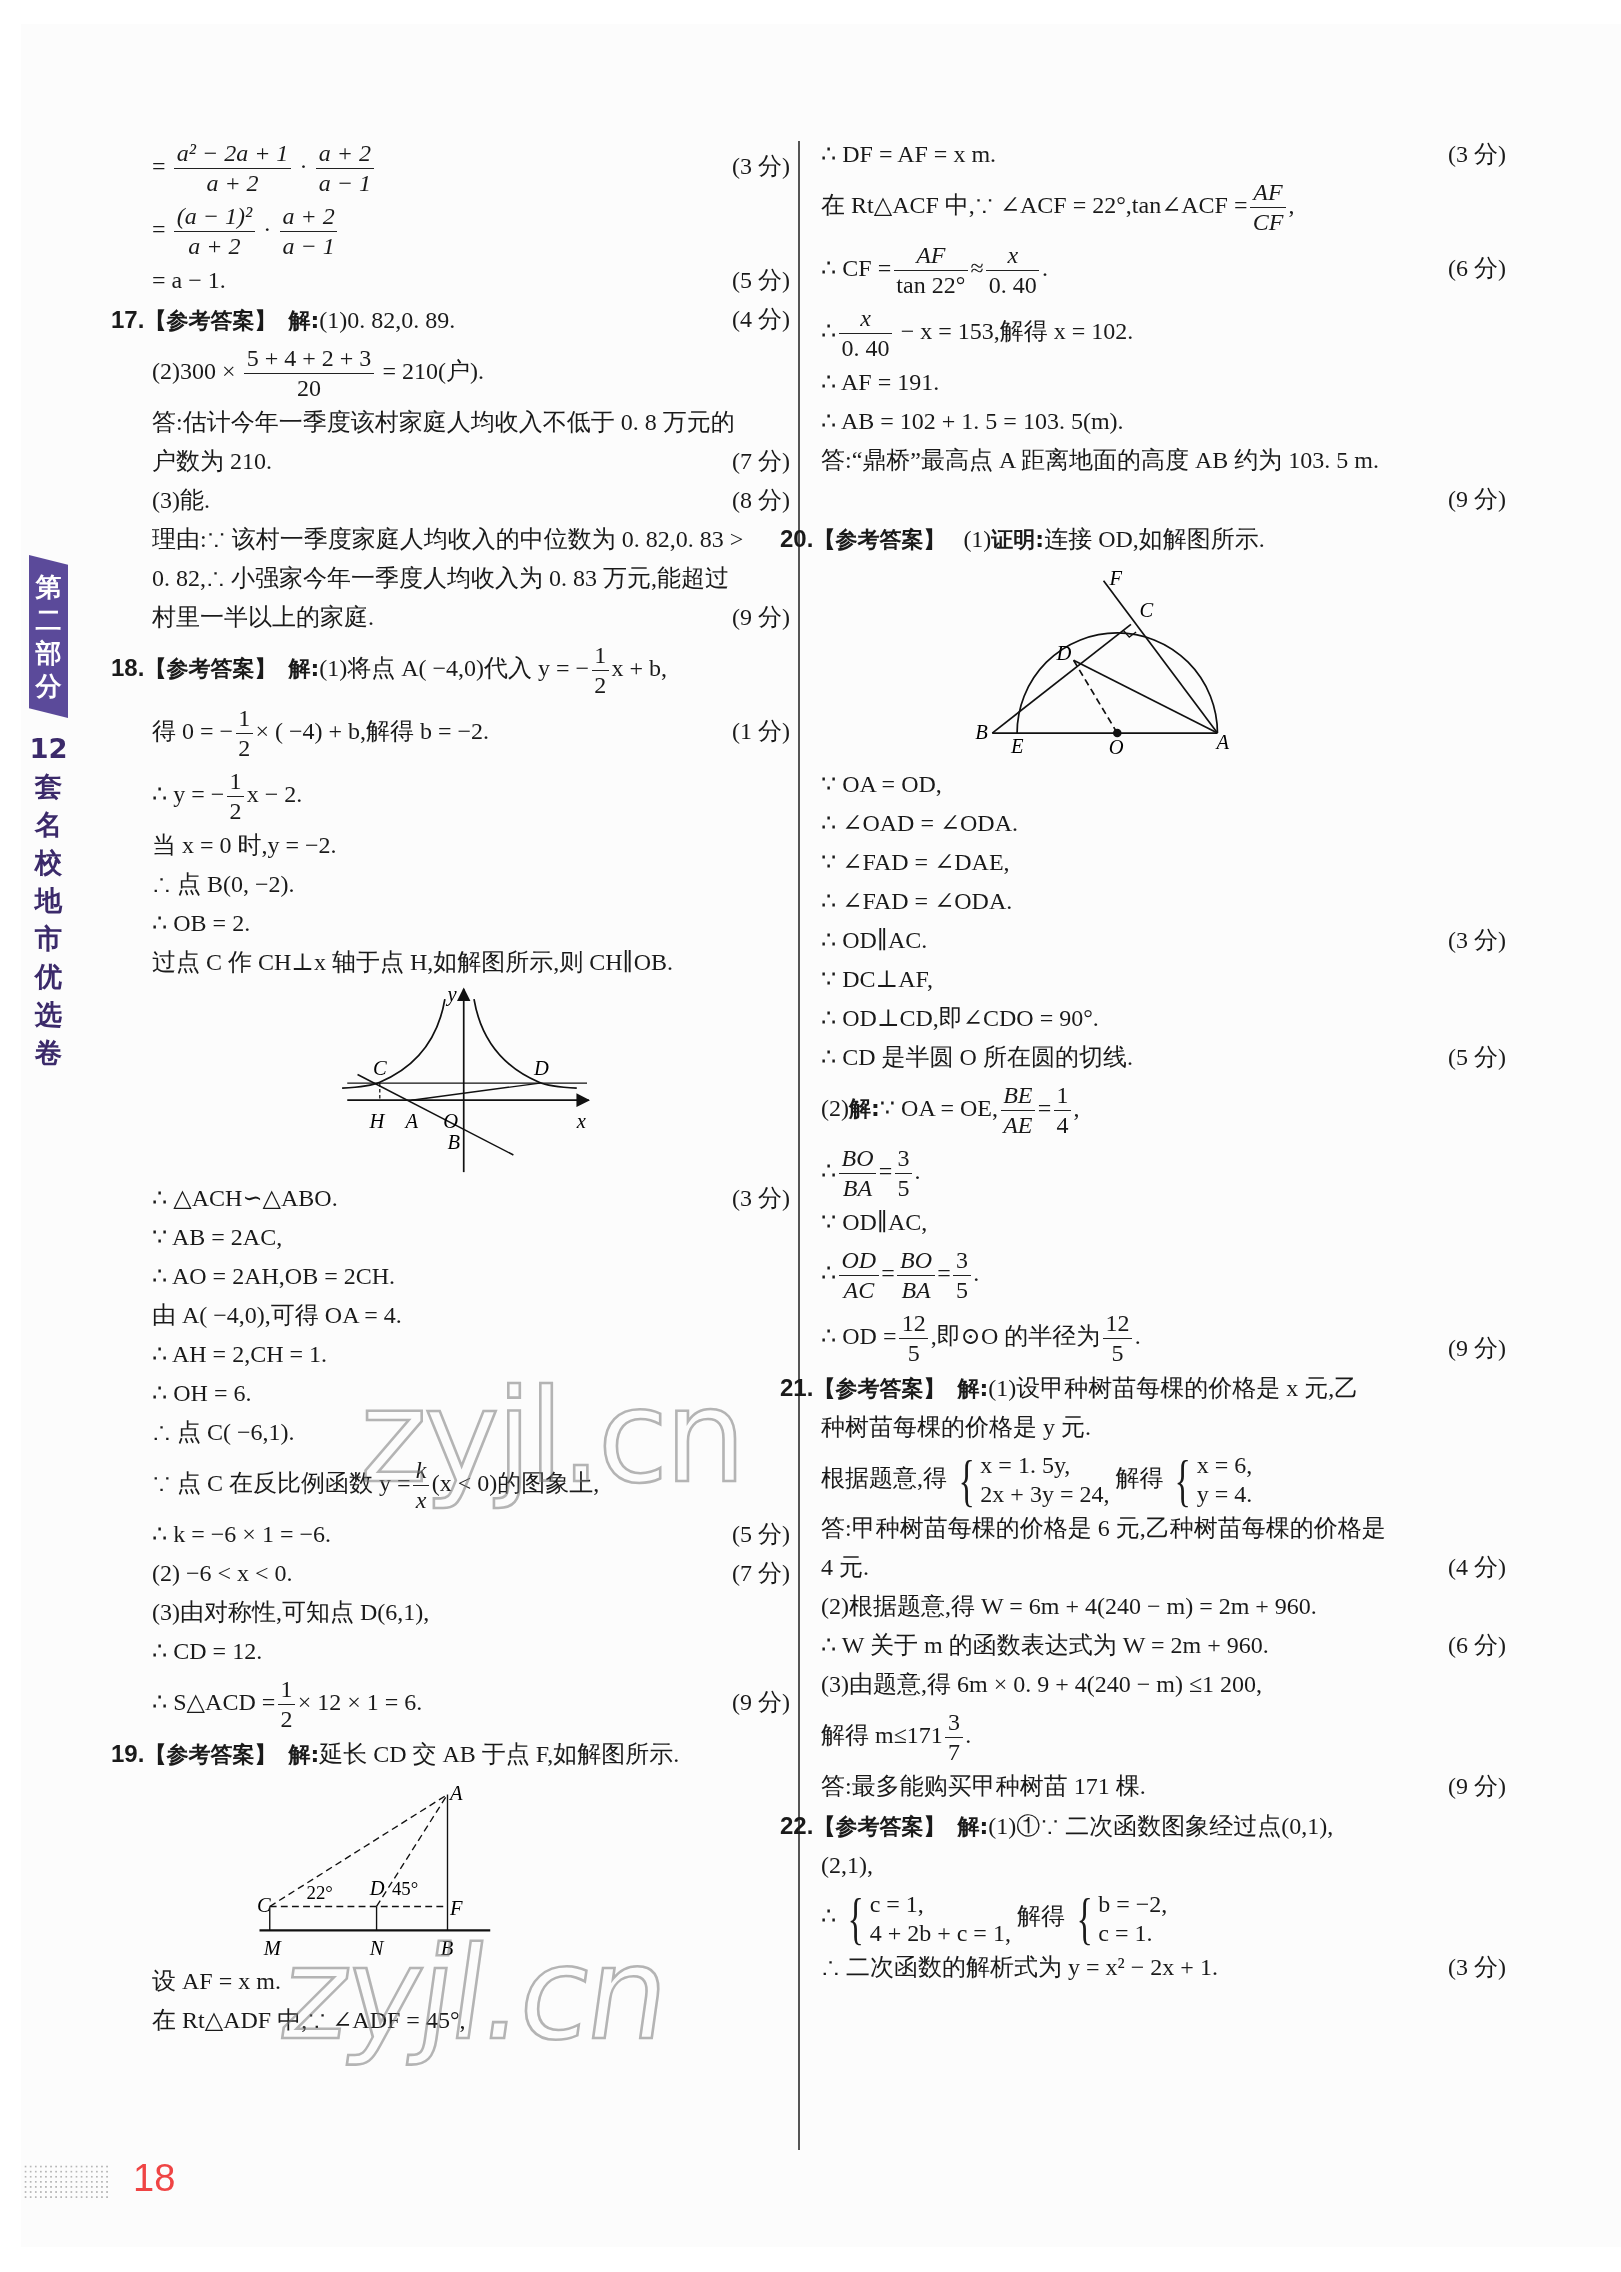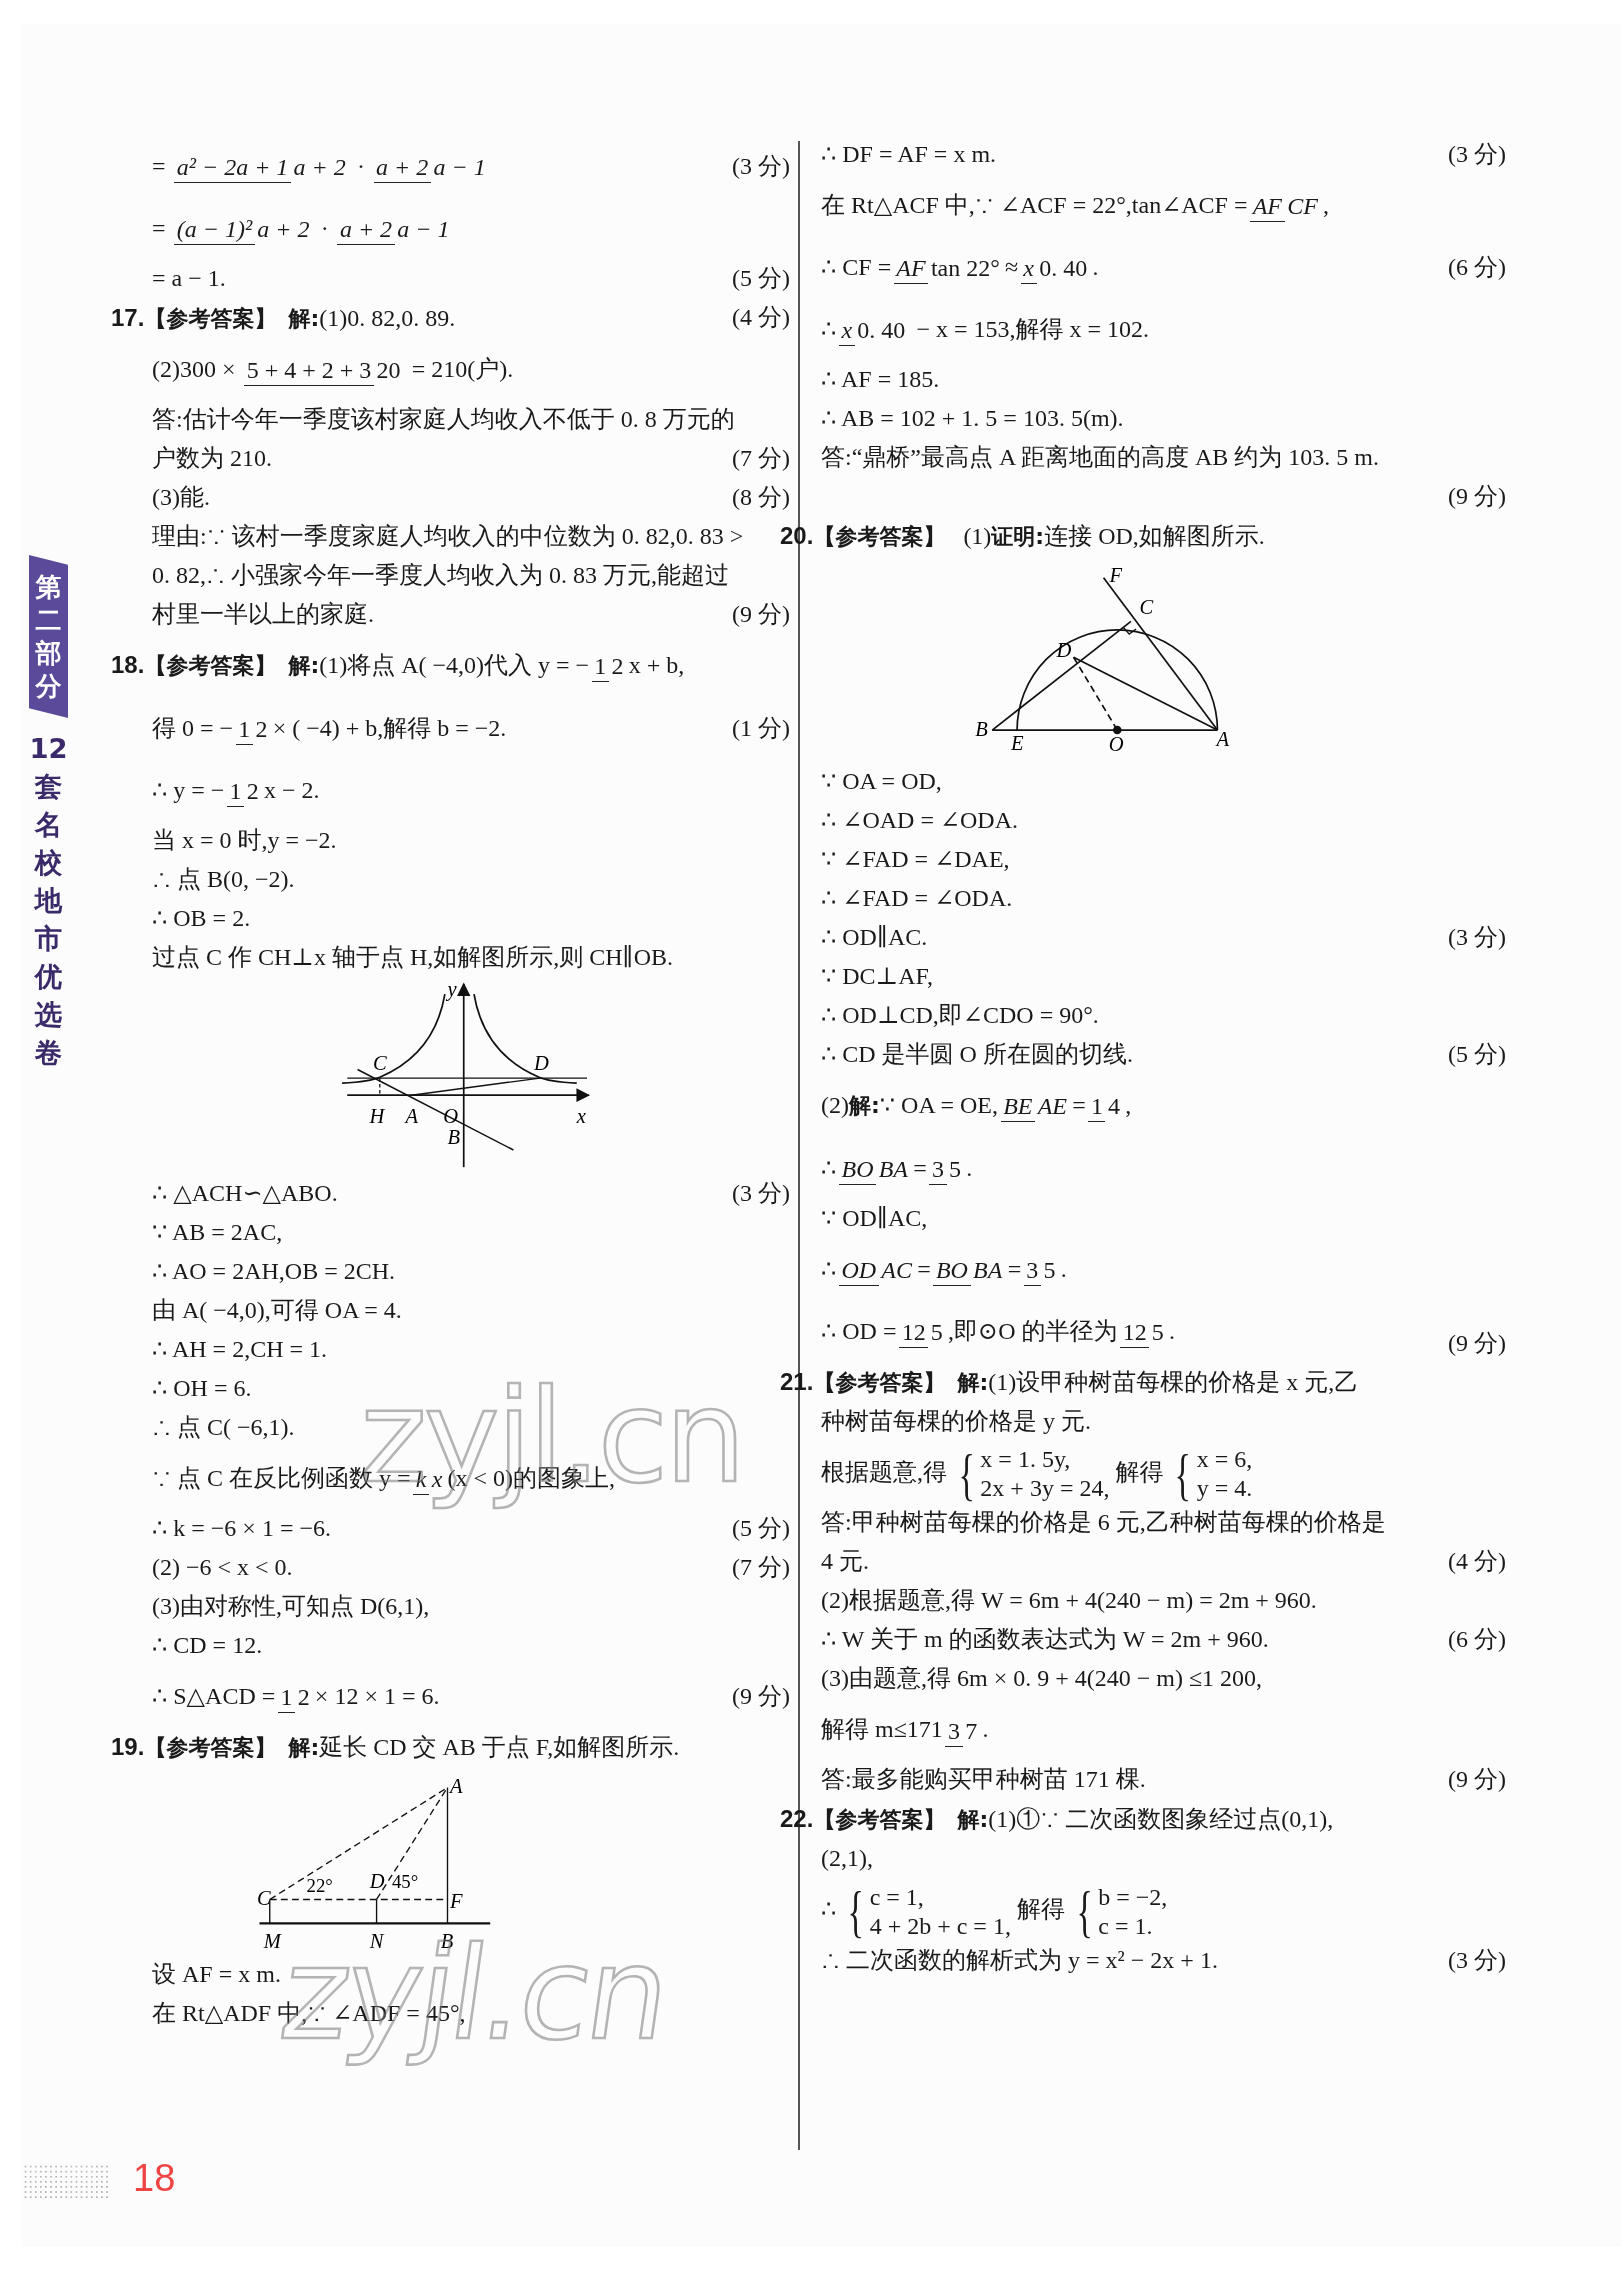--- a/index.html
+++ b/index.html
@@ -10,21 +10,21 @@
   .col { position: absolute; top: 135px; }
   .col-left { left: 152px; width: 638px; }
   .col-right { left: 821px; width: 685px; }
   .line { position: relative; font-size: 24px; line-height: 39px; min-height: 39px; white-space: nowrap; }
   .line.tall { line-height: 62px; min-height: 62px; }
   .score { position: absolute; right: 0; top: 0; font-size: 24px; text-align: center; }
   .qhead { margin-left: -41px; }
   .qnum { font-family: "Liberation Sans", "DejaVu Sans", sans-serif; font-weight: bold; font-size: 24px; }
   .tag { font-family: "DejaVu Sans", sans-serif; font-weight: bold; font-size: 22px; }
   .jie { font-family: "DejaVu Sans", sans-serif; font-weight: bold; font-size: 22px; margin-left: 12px; }
-  .frac { display: inline-flex; flex-direction: row; vertical-align: middle; text-align: center; line-height: 29px; margin: 0 2.6px; }
+  .frac { display: inline-flex; flex-direction: column; vertical-align: middle; text-align: center; line-height: 29px; margin: 0 2.6px; }
   .frac .num { border-bottom: 1.7px solid #222; padding: 0 2.6px; }
   .frac .den { padding: 0 2.6px; }
   i { font-style: italic; }
   .brace-sys { display: inline-flex; align-items: center; vertical-align: middle; }
   .brace-sys .brace { font-size: 57px; line-height: 57px; font-weight: 100; transform: scaleX(0.6); }
   .brace-sys .rows { display: flex; flex-direction: column; line-height: 29px; }
   .figure { position: relative; }
   .sidebar-tab { position: absolute; left: 29px; top: 555px; width: 39px; height: 163px;
                  background: #5b4a9a; clip-path: polygon(0 0, 100% 6%, 100% 100%, 0 94%);
                  color: #fff; font-family: "DejaVu Sans", sans-serif; font-weight: bold; font-size: 26px;
@@ -238,21 +238,21 @@
         <span class="den">0. 40</span>
       </span><span>.</span>
     <span class="score">(6 分)</span>
   </div>
   <div class="line tall">
     <span>∴</span><span class="frac">
         <span class="num"><i>x</i></span>
         <span class="den">0. 40</span>
       </span><span> − x = 153,解得 x = 102.</span>
   </div>
-  <div class="line"><span>∴ AF = 185.</span></div>
+  <div class="line"><span>∴ AF = 191.</span></div>
   <div class="line"><span>∴ AB = 102 + 1. 5 = 103. 5(m).</span></div>
   <div class="line"><span>答:“鼎桥”最高点 A 距离地面的高度 AB 约为 103. 5 m.</span></div>
   <div class="line">
       <span class="score">(9 分)</span>
     </div>
 
   <div class="line qhead" style="margin-left:-41px;">
     <span class="qnum">20.</span><span class="tag">【参考答案】</span>
     <span style="margin-left:12px;">(1)</span><span class="tag">证明:</span><span>连接 OD,如解图所示.</span>
   </div>

